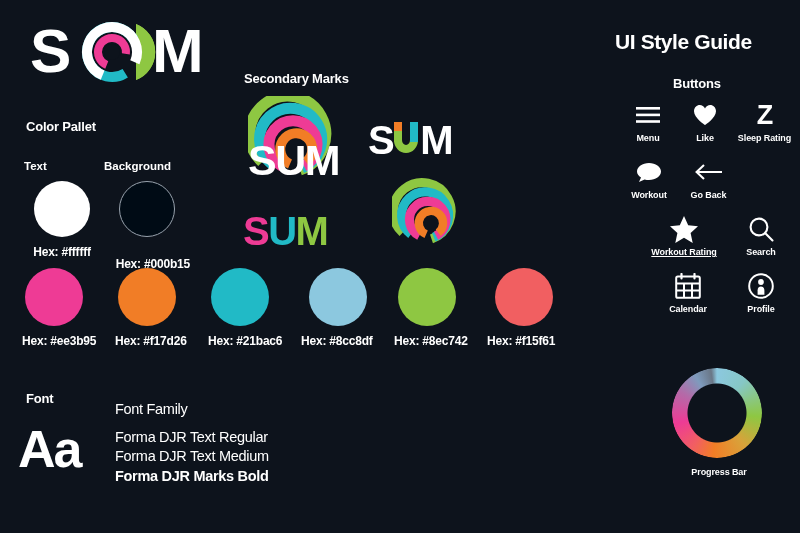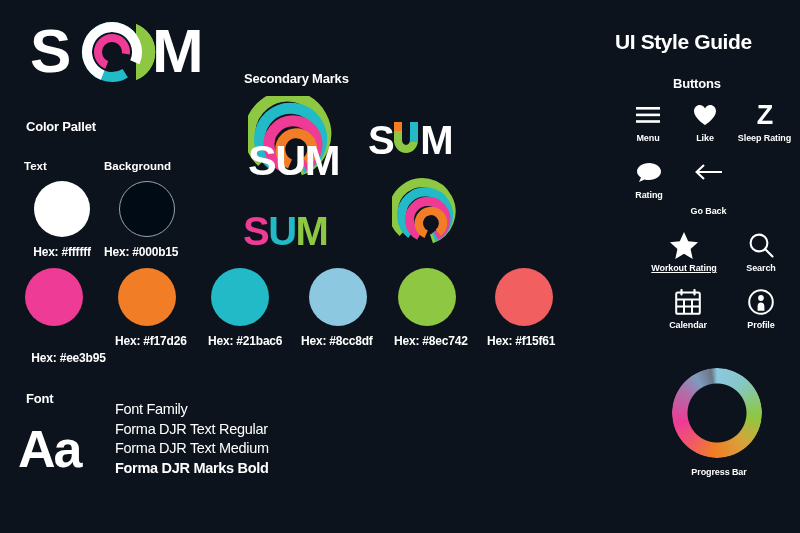--- a/index.html
+++ b/index.html
@@ -92,28 +92,28 @@
 
   <div class="swatch-group" style="left:24px; top:160px; width:76px;">
     <div class="swatch-head sub-label">Text</div>
     <div class="circle" style="width:56px;height:56px;background:#ffffff;margin:9px auto 0 auto;"></div>
     <div class="hex-label" style="margin-top:8px; text-align:center;">Hex: #ffffff</div>
   </div>
 
   <div class="swatch-group" style="left:104px; top:160px; width:86px;">
     <div class="swatch-head sub-label">Background</div>
     <div class="circle" style="width:56px;height:56px;background:#000b15;border:1px solid #98a2ad;margin:9px auto 0 auto;"></div>
-    <div class="hex-label" style="margin-top:8px; text-align:left;">Hex: #000b15</div>
+    <div class="hex-label" style="margin-top:20px; text-align:right;">Hex: #000b15</div>
   </div>
 
   <div style="position:absolute; left:22px; top:268px; width:560px; display:flex;">
 
     <div style="width:93px;">
       <div class="circle" style="width:58px;height:58px;background:#ee3b95;margin-left:3px;"></div>
-      <div class="hex-label" style="margin-top:25px;text-align:center;">Hex: #ee3b95</div>
+      <div class="hex-label" style="margin-top:8px;">Hex: #ee3b95</div>
     </div>
 
     <div style="width:93px;">
       <div class="circle" style="width:58px;height:58px;background:#f17d26;margin-left:3px;"></div>
       <div class="hex-label" style="margin-top:8px;">Hex: #f17d26</div>
     </div>
 
     <div style="width:93px;">
       <div class="circle" style="width:58px;height:58px;background:#21bac6;margin-left:3px;"></div>
       <div class="hex-label" style="margin-top:8px;">Hex: #21bac6</div>
@@ -174,21 +174,21 @@
         <path d="M17 68 A31 31 0 1 1 47 72" fill="none" stroke="#21bac6" stroke-width="12"></path>
         <path d="M28 70 A24 24 0 1 1 50 70" fill="none" stroke="#ee3b95" stroke-width="12"></path>
         <path d="M37 68 A16 16 0 1 1 53 66" fill="none" stroke="#f17d26" stroke-width="11"></path>
       </g>
     </svg>
   </div>
 
   <div id="font-title" class="sec-title">Font</div>
   <div id="font-aa">Aa</div>
   <div id="font-list">
-    <div class="fw-light" style="">Font Family</div>
+    <div class="fw-light" style="margin-bottom:8px;">Font Family</div>
     <div class="fw-light">Forma DJR Text Regular</div>
     <div class="fw-med">Forma DJR Text Medium</div>
     <div class="fw-bold">Forma DJR Marks Bold</div>
   </div>
 
   <div id="ui-style-guide-title">UI Style Guide</div>
   <div id="buttons-title" class="sec-title">Buttons</div>
 
   <div id="icon-grid">
 
@@ -219,23 +219,23 @@
       </div>
     </div>
 
     <div class="icon-row" style="margin-bottom:14px;">
       <div class="icon-cell" style="width:58px;">
         <div class="icon-glyph">
           <svg width="26" height="22" viewBox="0 0 26 22">
             <path d="M13 2 C19.6 2 25 5.8 25 10.5 C25 15.2 19.6 19 13 19 C11.4 19 9.9 18.8 8.6 18.4 L3 21 L5 16.6 C2.5 15 1 12.9 1 10.5 C1 5.8 6.4 2 13 2 Z" fill="#fff"></path>
           </svg>
         </div>
-        <div class="icon-label">Rating</div>
-      </div>
-      <div class="icon-cell" style="width:61px;gap:16px;">
+        <div class="icon-label">Workout</div>
+      </div>
+      <div class="icon-cell" style="width:61px;">
         <div class="icon-glyph">
           <svg width="28" height="18" viewBox="0 0 28 18">
             <path d="M27 9 L2 9 M9 2 L1.6 9 L9 16" fill="none" stroke="#fff" stroke-width="2.1" stroke-linecap="butt" stroke-linejoin="miter"></path>
           </svg>
         </div>
         <div class="icon-label">Go Back</div>
       </div>
     </div>
 
     <div class="icon-row" style="margin-bottom:14px; padding-left:20px;">

